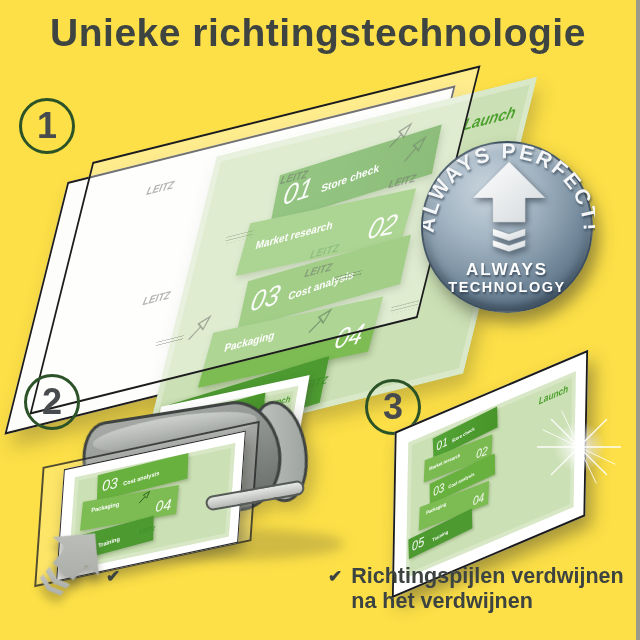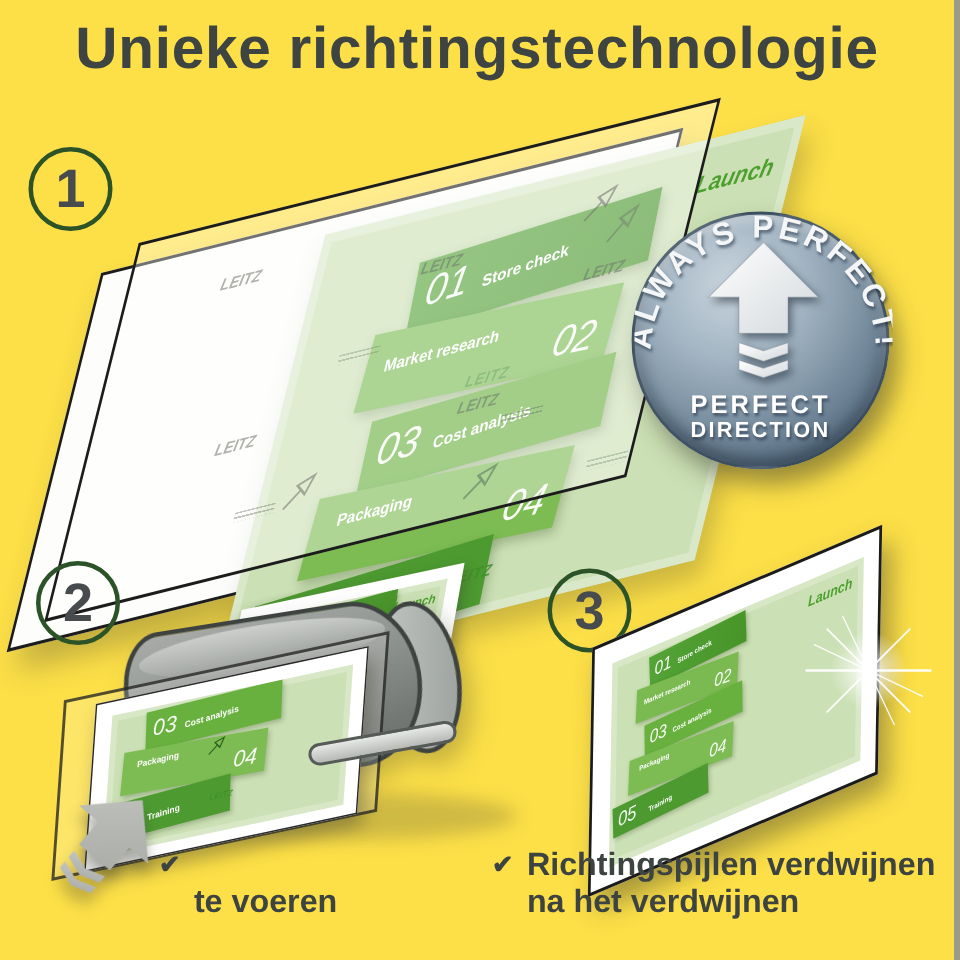--- a/index.html
+++ b/index.html
@@ -231,22 +231,22 @@
         <linearGradient id="ag" x1="0" y1="0" x2="1" y2="1">
           <stop offset="0" stop-color="#ffffff"></stop>
             <stop offset="1" stop-color="#d4d9dc"></stop>
         </linearGradient>
       </defs>
       <polygon points="50,2 97,49 71,49 71,80 29,80 29,49 3,49" fill="url(#ag)" stroke="rgba(130,142,152,.4)"></polygon>
       <polygon points="29,88 50,95 71,88 71,97 50,104 29,97" fill="url(#ag)" stroke="rgba(130,142,152,.4)"></polygon>
       <polygon points="29,103 50,110 71,103 71,111 50,118 29,111" fill="url(#ag)" stroke="rgba(130,142,152,.4)"></polygon>
     </svg>
     <div class="badge-lines">
-      <div class="bl1">PERFECT</div>
-      <div class="bl2">DIRECTION</div>
+      <div class="bl1">ALWAYS</div>
+      <div class="bl2">TECHNOLOGY</div>
     </div>
   </div>
 
   <div class="scene2">
     <div class="mach-shadow"></div>
 
     <div class="doc-in">
       <div class="minidoc">
         <div class="scalewrap">
           <div class="infog">
@@ -358,21 +358,20 @@
         <line x1="30" y1="8" x2="70" y2="92" stroke-width="1"></line>
         <line x1="8" y1="30" x2="92" y2="70" stroke-width="1"></line>
       </g>
     </svg>
   </div>
 
   <div class="check-item ci1">
     <span class="cmark">✔</span>
     <span class="ctext">
       <br>
-      <span>te voeren</span>
     </span>
   </div>
   <div class="check-item ci2">
     <span class="cmark">✔</span>
     <span class="ctext">
       <span>Richtingspijlen verdwijnen</span><br>
       <span>na het verdwijnen</span>
     </span>
   </div>
 

